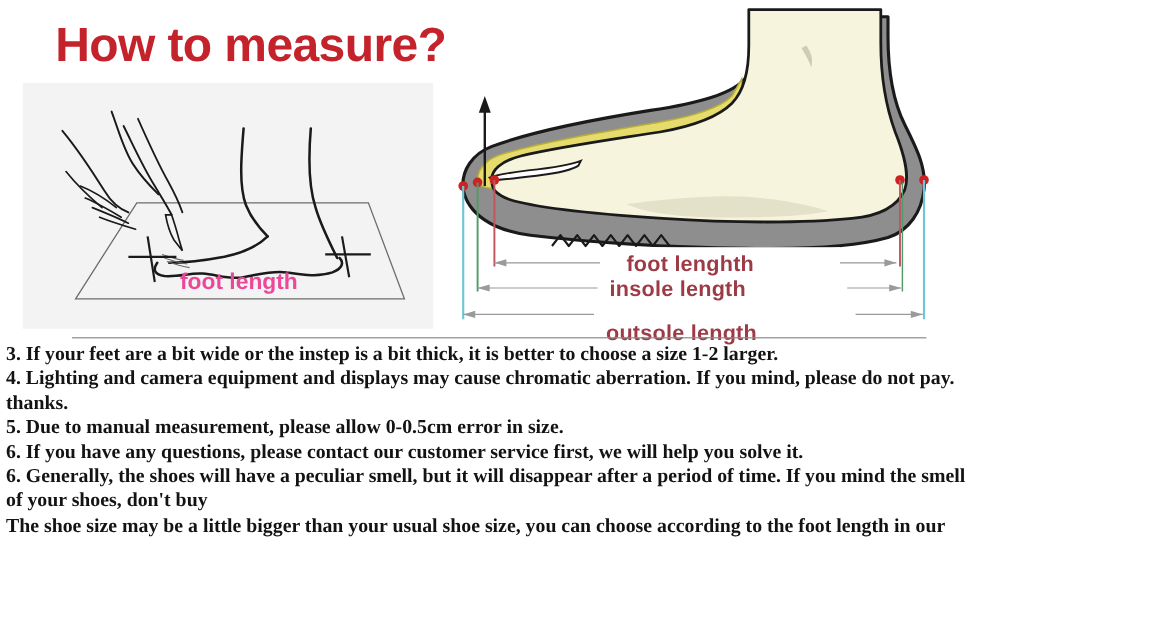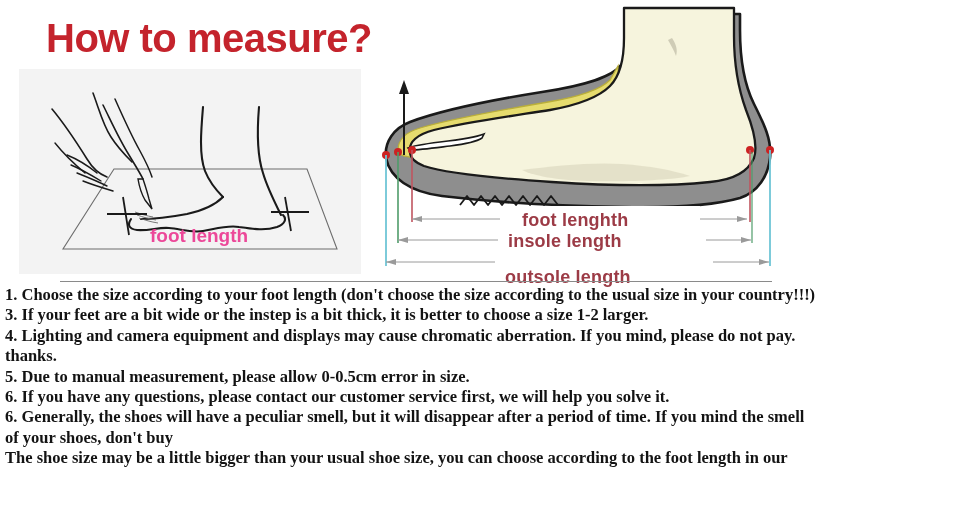--- a/index.html
+++ b/index.html
@@ -198,21 +198,20 @@
 
       <div class="dim-label dim-foot">foot lenghth</div>
       <div class="dim-label dim-insole">insole length</div>
       <div class="dim-label dim-outsole">outsole length</div>
     </div>
   </div>
 
   <div class="rule"></div>
 
   <div class="text-block">
-    <p>1. Choose the size according to your foot length (don't choose the size according to the usual size in your country!!!)</p>
     <p>3. If your feet are a bit wide or the instep is a bit thick, it is better to choose a size 1-2 larger.</p>
     <p>4. Lighting and camera equipment and displays may cause chromatic aberration. If you mind, please do not pay.</p>
     <p>thanks.</p>
     <p>5. Due to manual measurement, please allow 0-0.5cm error in size.</p>
     <p>6. If you have any questions, please contact our customer service first, we will help you solve it.</p>
     <p>6. Generally, the shoes will have a peculiar smell, but it will disappear after a period of time. If you mind the smell</p>
     <p>of your shoes, don't buy</p>
     <p>The shoe size may be a little bigger than your usual shoe size, you can choose according to the foot length in our</p>
   </div>
 

